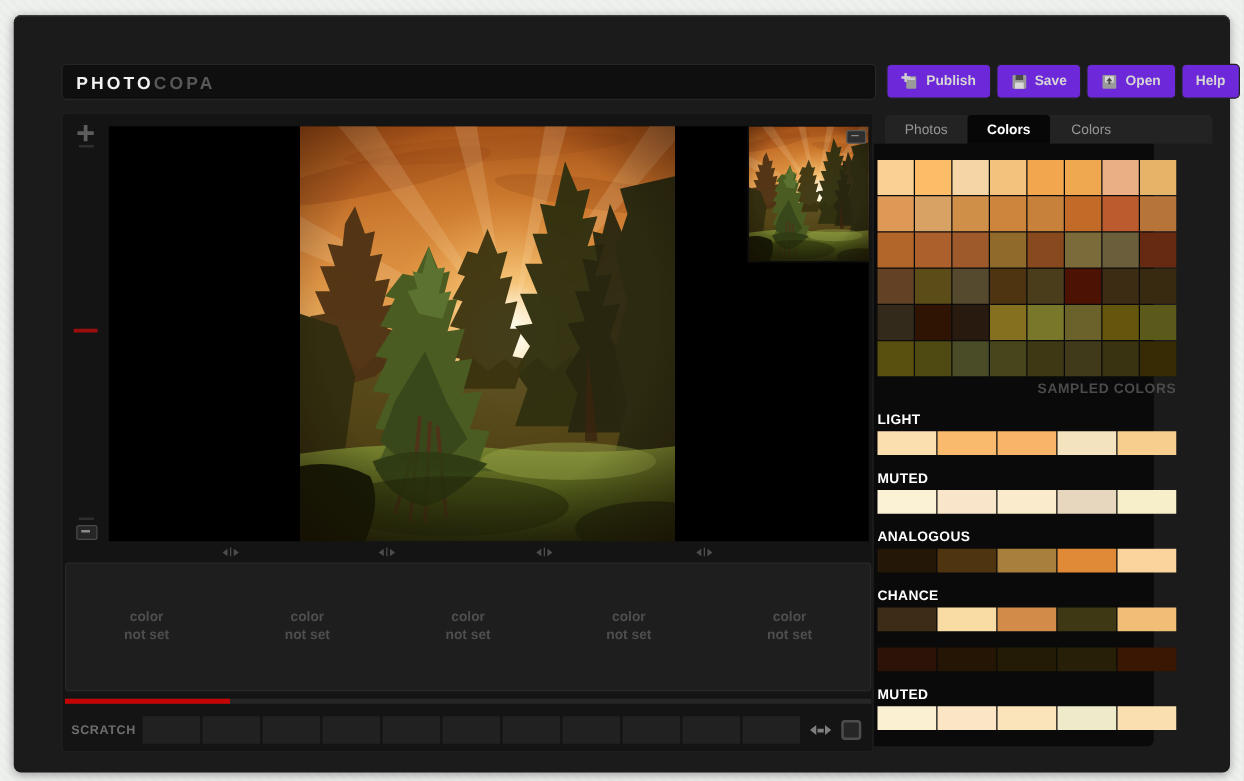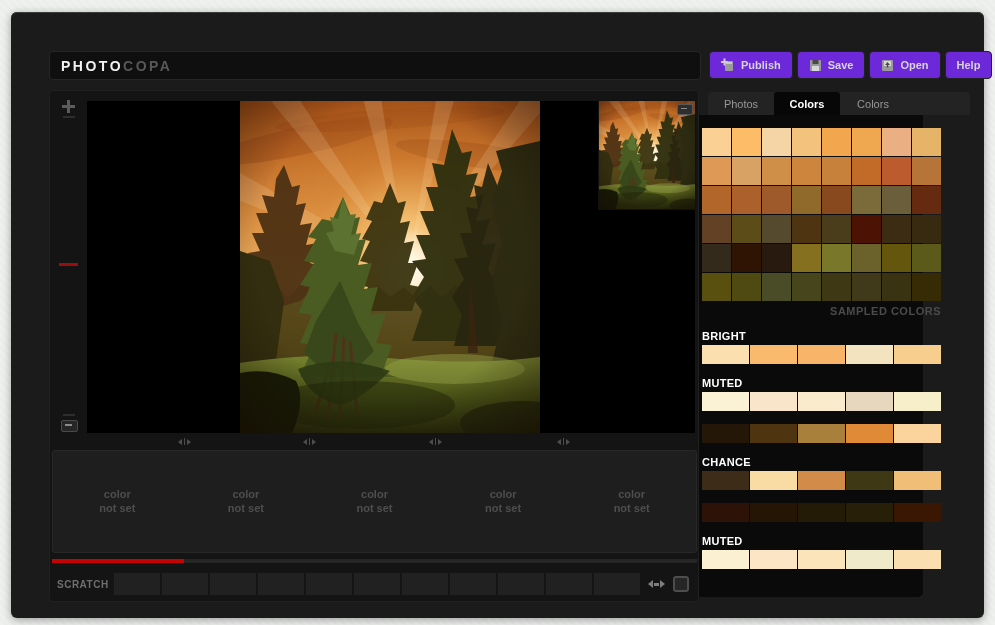--- a/index.html
+++ b/index.html
@@ -248,40 +248,41 @@
           <div class="gcell" style="background: rgb(74, 76, 40);"></div>
           <div class="gcell" style="background: rgb(71, 69, 28);"></div>
           <div class="gcell" style="background: rgb(62, 56, 20);"></div>
           <div class="gcell" style="background: rgb(64, 58, 26);"></div>
           <div class="gcell" style="background: rgb(57, 51, 17);"></div>
           <div class="gcell" style="background: rgb(54, 43, 4);"></div>
         </div>
       <div class="sampled-label">SAMPLED COLORS</div>
       <div id="palette-sections">
           <div class="psection">
-            <div class="plabel">BRIGHT</div>
+            <div class="plabel">LIGHT</div>
             <div class="prow">
               <div class="pcell" style="background: rgb(251, 223, 174);"></div>
               <div class="pcell" style="background: rgb(249, 186, 110);"></div>
               <div class="pcell" style="background: rgb(248, 181, 106);"></div>
               <div class="pcell" style="background: rgb(243, 227, 190);"></div>
               <div class="pcell" style="background: rgb(247, 206, 141);"></div>
             </div>
           </div>
           <div class="psection">
             <div class="plabel">MUTED</div>
             <div class="prow">
               <div class="pcell" style="background: rgb(251, 241, 213);"></div>
               <div class="pcell" style="background: rgb(249, 229, 201);"></div>
               <div class="pcell" style="background: rgb(250, 235, 204);"></div>
               <div class="pcell" style="background: rgb(232, 215, 191);"></div>
               <div class="pcell" style="background: rgb(246, 239, 202);"></div>
             </div>
           </div>
           <div class="psection">
+            <div class="plabel">ANALOGOUS</div>
             <div class="prow">
               <div class="pcell" style="background: rgb(36, 23, 8);"></div>
               <div class="pcell" style="background: rgb(78, 53, 16);"></div>
               <div class="pcell" style="background: rgb(169, 127, 60);"></div>
               <div class="pcell" style="background: rgb(224, 138, 55);"></div>
               <div class="pcell" style="background: rgb(250, 212, 156);"></div>
             </div>
           </div>
           <div class="psection">
             <div class="plabel">CHANCE</div>

